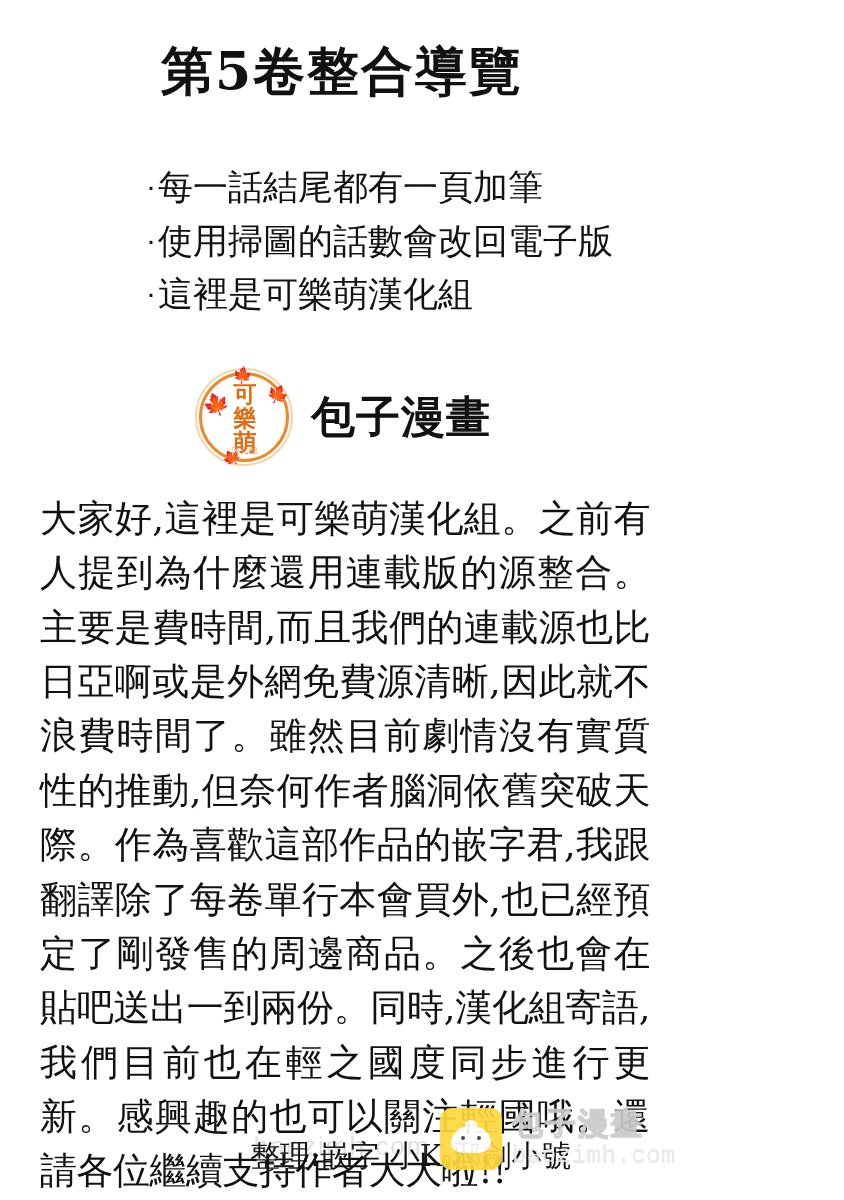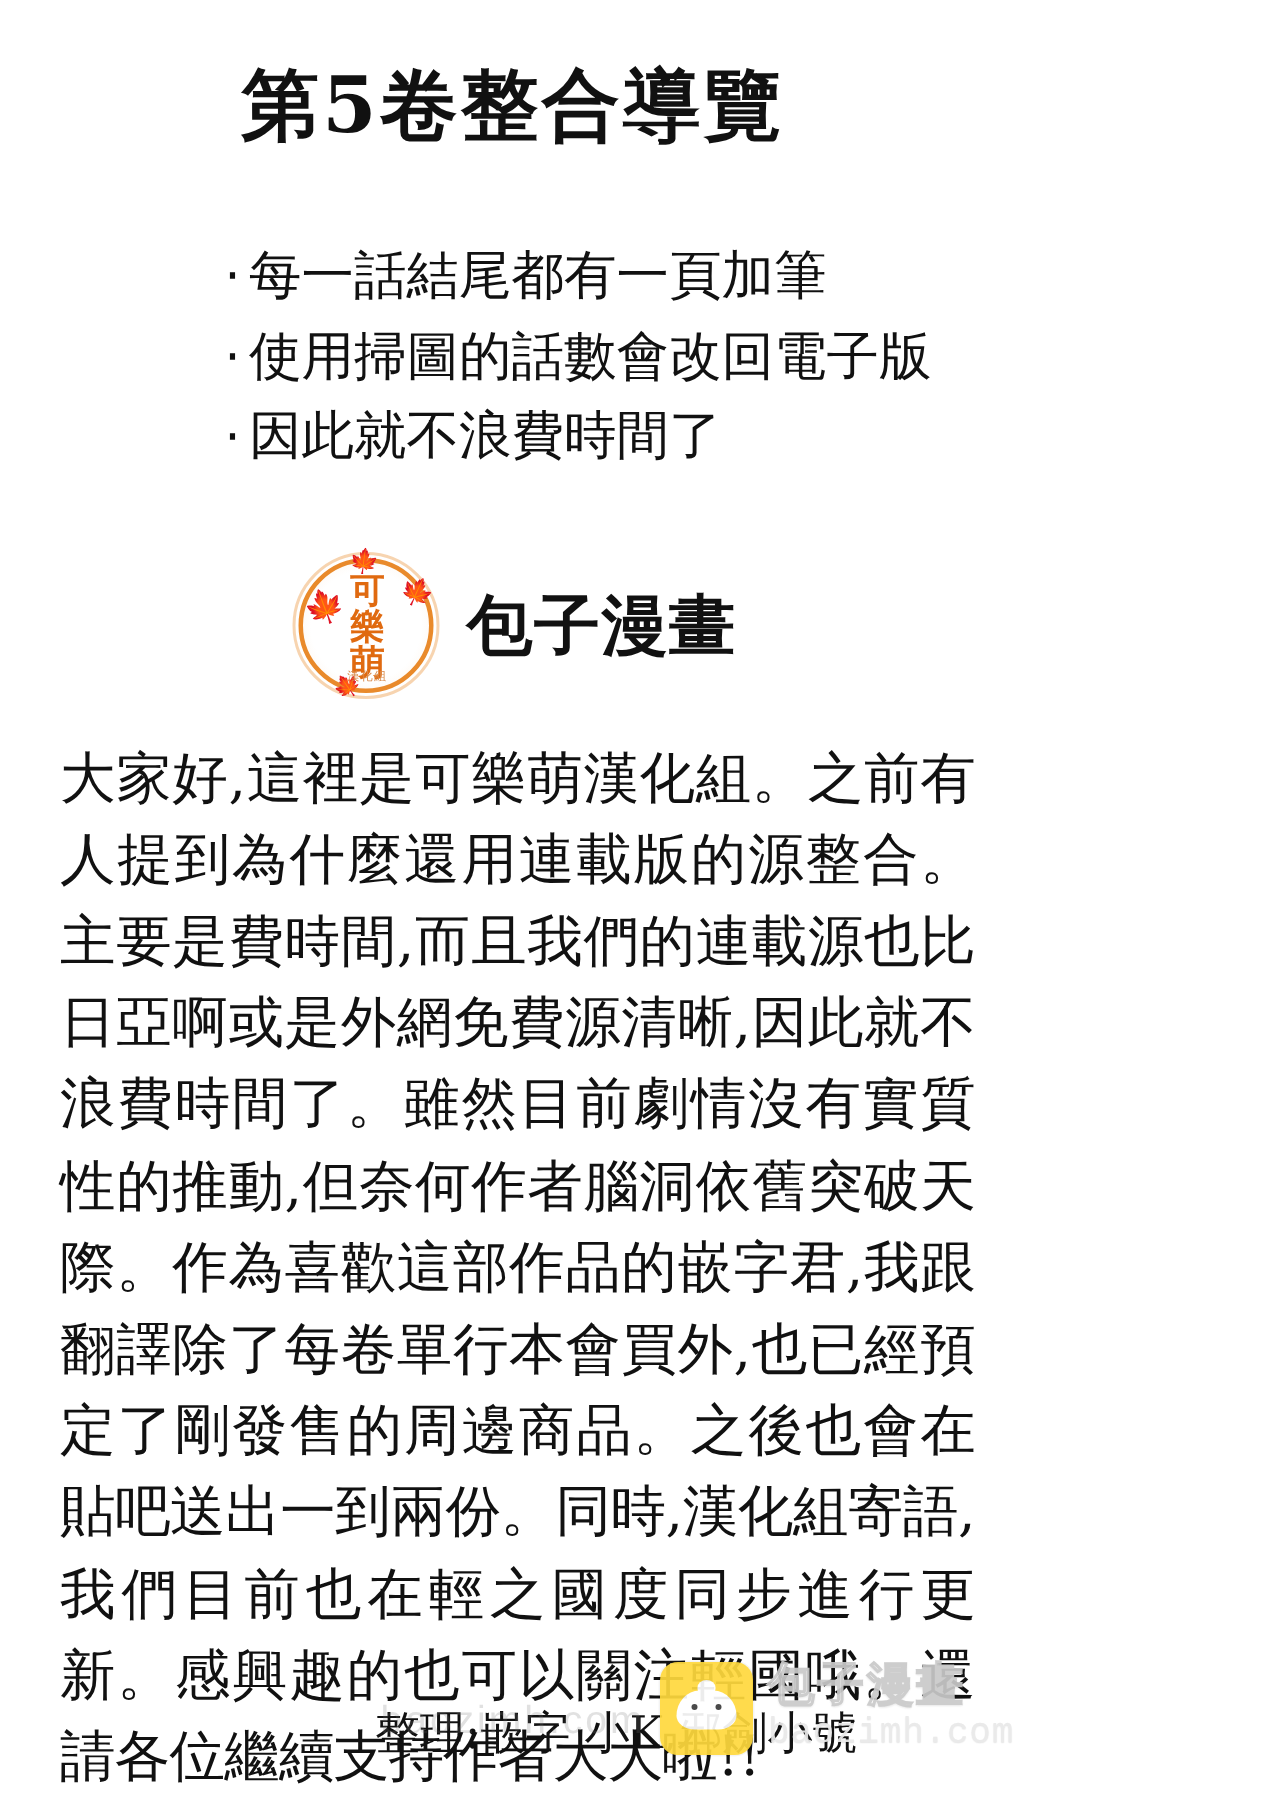--- a/index.html
+++ b/index.html
@@ -24,21 +24,21 @@
     margin: 40px 0 0 0;
     line-height: 1.2;
     font-family: "DejaVu Serif", "Liberation Serif", serif;
   }
   .bullets {
     margin: 58px 0 16px 0;
     padding: 0 0 0 146px;
     list-style: none;
     font-size: 35px;
     line-height: 1.52;
-    font-family: Liberation Mono, monospace;
+    font-family: Liberation Sans, sans-serif;
   }
   .bullets li {
     white-space: nowrap;
   }
   .bullets li .dot {
     font-size: 30px;
     vertical-align: 3px;
     padding-right: 2px;
   }
   .section-head {
@@ -223,21 +223,21 @@
 </head>
 <body>
 
 <div class="page">
 
   <h1 class="title">第5卷整合導覽</h1>
 
   <ul class="bullets">
     <li><span class="dot">·</span><span>每一話結尾都有一頁加筆</span></li>
     <li><span class="dot">·</span><span>使用掃圖的話數會改回電子版</span></li>
-    <li><span class="dot">·</span><span>因此就不浪費時間了</span></li>
+    <li><span class="dot">·</span><span>這裡是可樂萌漢化組</span></li>
   </ul>
 
   <div class="section-head">
     <div class="logo">
       <div class="ring"></div>
       <span class="leaf l1">🍁</span>
       <span class="leaf l2">🍁</span>
       <span class="leaf l3">🍁</span>
       <span class="leaf l4">🍁</span>
       <div class="cn">

